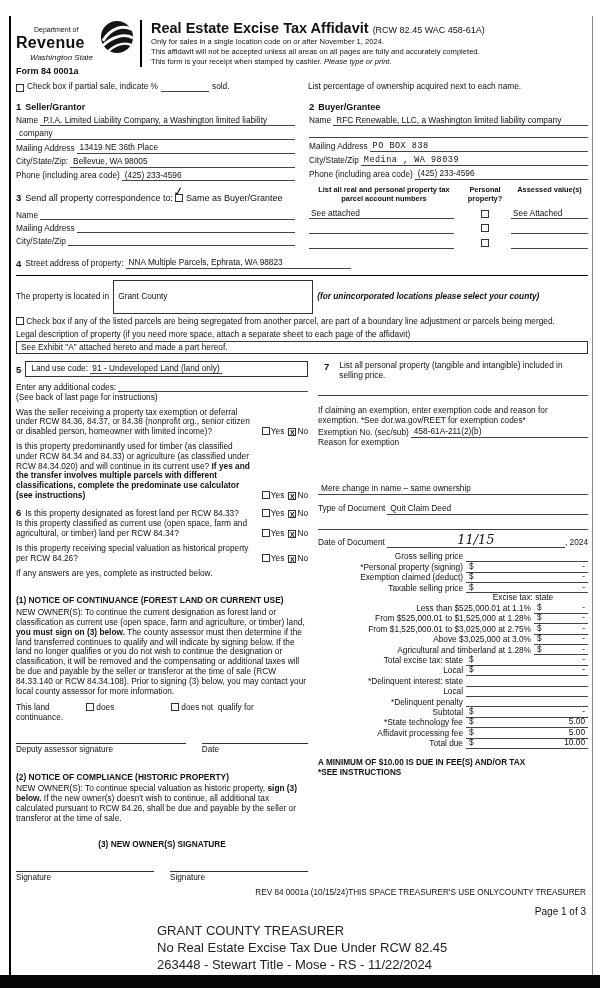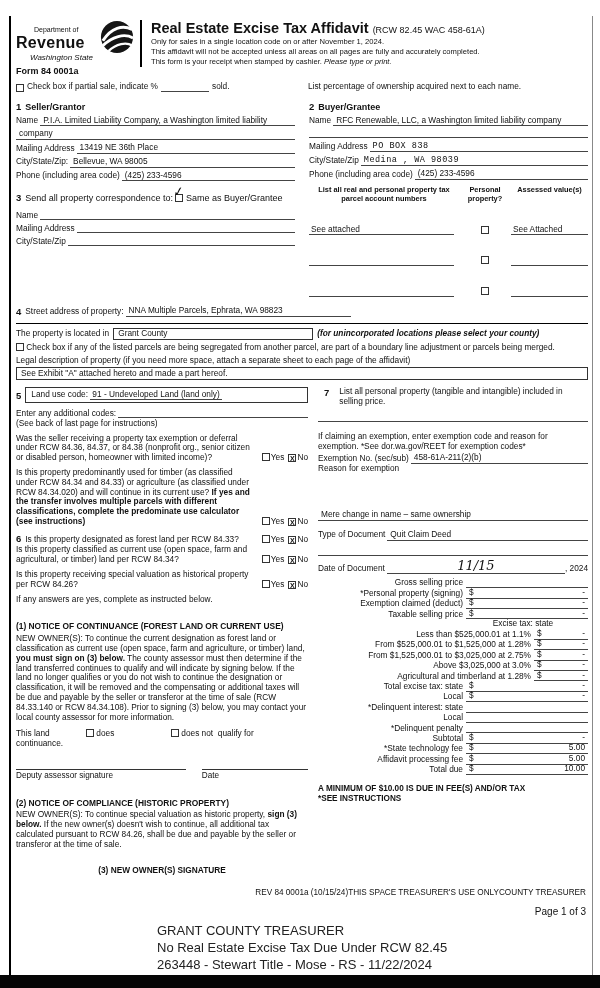--- a/index.html
+++ b/index.html
@@ -40,27 +40,27 @@
   .partline .right { width:50%; padding-left:6px; }
 
   .twocol { display:grid; grid-template-columns:1fr 1fr; column-gap:14px; margin-top:5px; }
   .sechead { font-weight:bold; font-size:9px; margin-top:4px; }
   .sechead .secnum { font-size:9.5px; }
 
   
   .ptable { margin-top:6px; }
   .phead { display:flex; font-weight:bold; font-size:7.4px; text-align:center; }
   .phead .c1 { width:150px; } .phead .c2 { width:52px; } .phead .c3 { flex:1; }
-  .prow { display:flex; align-items:flex-end; margin-top:21px;justify-content:space-between; }
+  .prow { display:flex; align-items:flex-end; margin-top:5px;justify-content:space-between; }
   .prow .c1 { width:145px; border-bottom:1px solid #444; padding:0 2px; margin-right:5px; }
   .prow .c2 { width:52px; text-align:center; }
   .prow .c3 { flex:1; border-bottom:1px solid #444; padding:0 2px; }
 
   
-  .countybox { display:inline-block; border:1px solid #333; width:200px; padding:0 4px; margin:0 4px; }
+  .countybox { display:inline-block; border:1px solid #333; width:200px; padding:11px 4px; margin:0 4px; }
   .legalbox { border:1px solid #333; padding:1px 4px; margin-top:1px; }
 
   
   .main { display:grid; grid-template-columns:292px 1fr; column-gap:10px; margin-top:7px; }
   .lubox { border:1px solid #333; padding:2px 5px; flex:1; }
   .q { display:flex; margin-top:5px; }
   .qt { flex:1; padding-right:5px; }
   .yn { white-space:nowrap; align-self:flex-end; font-size:8.3px; }
   .yn .cb { margin-left:4px; margin-right:1px; }
   .notehead { font-weight:bold; margin-top:18px; font-size:8.4px; }

